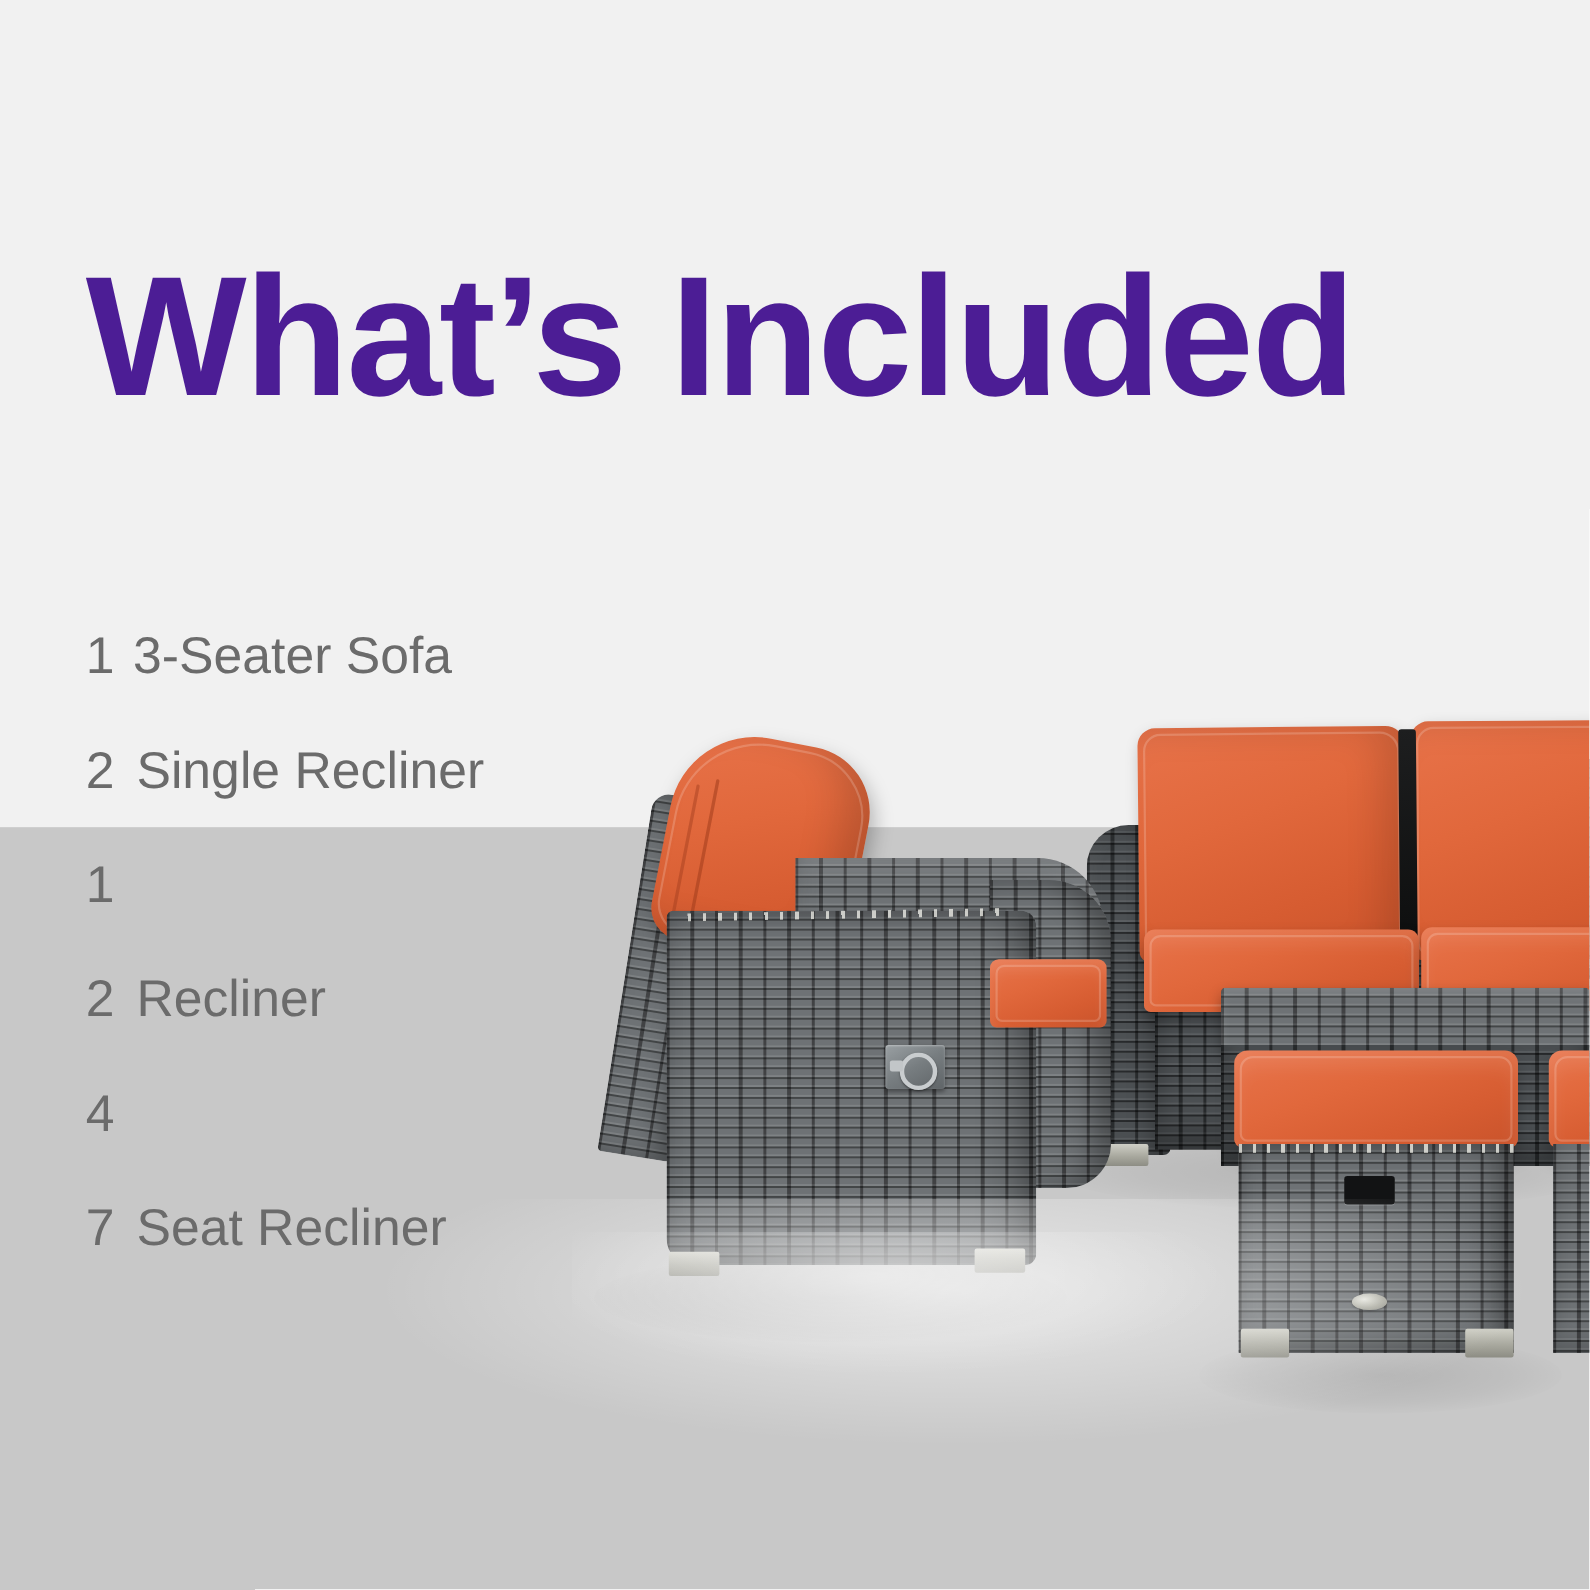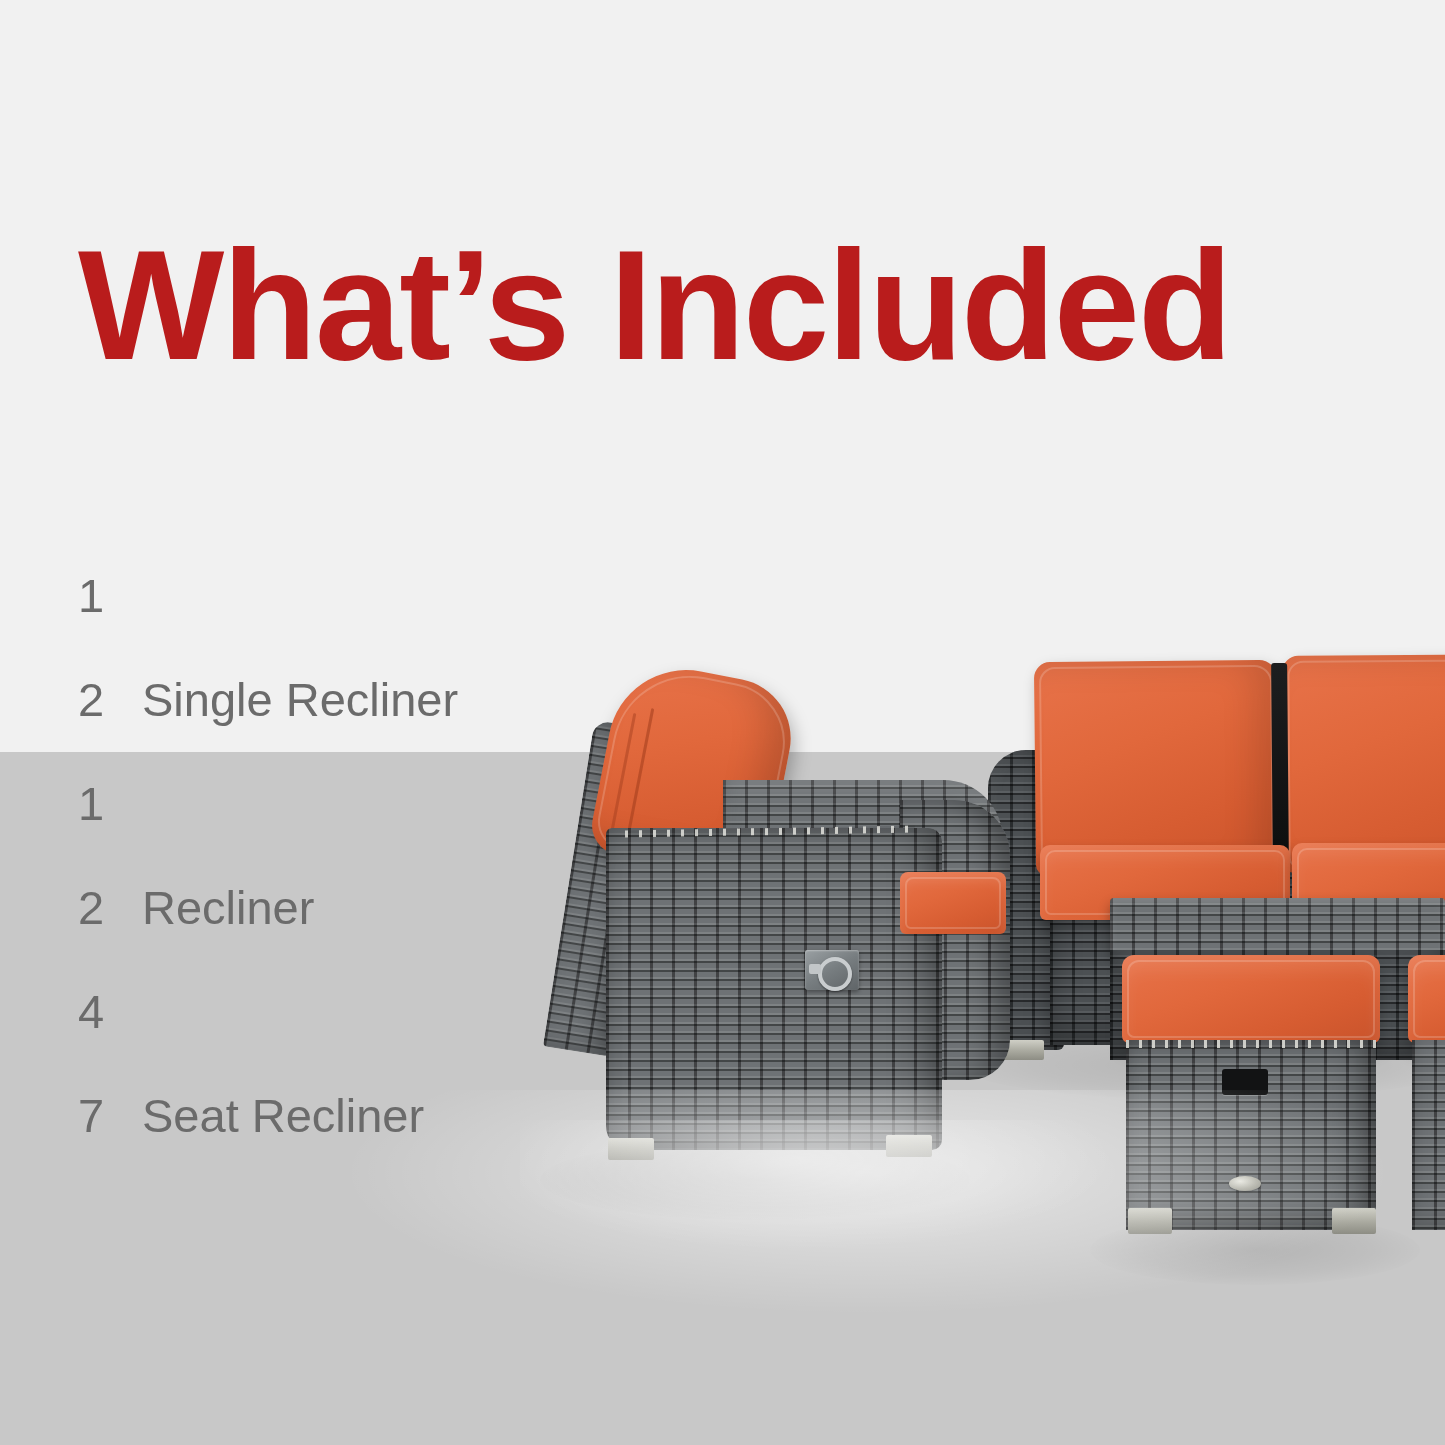--- a/index.html
+++ b/index.html
@@ -53,21 +53,21 @@
   }
 
   
   #headline {
     position: absolute;
     left: 78px;
     top: 228px;
     font-size: 155px;
     line-height: 1.0;
     font-weight: 700;
-    color: #b91c1c;
+    color: #4c1d95;
     letter-spacing: -2px;
     white-space: nowrap;
   }
 
   
   #included-list {
     position: absolute;
     left: 78px;
     top: 568px;
     width: 470px;
@@ -83,21 +83,21 @@
   }
   .list-qty {
     display: inline-block;
     width: 28px;
     text-align: left;
     flex: 0 0 auto;
   }
   .list-label {
     flex: 0 0 auto;
   }
-  .gap-wide  { margin-left: 36px; }
+  .gap-wide  { margin-left: 18px; }
   .gap-narrow{ margin-left: 15px; }
 
   
   #scene {
     position: absolute;
     left: 0; top: 0;
     width: 1445px; height: 1445px;
     pointer-events: none;
   }
   .piece { position: absolute; }
@@ -306,20 +306,21 @@
     <div class="floor-glow"></div>
     <div class="floor-glow2"></div>
   </div>
 
   <div id="headline">What’s Included</div>
 
   <div id="included-list">
 
     <div class="list-row">
       <span class="list-qty">1</span>
+      <span class="list-label gap-narrow">3-Seater Sofa</span>
     </div>
 
     <div class="list-row">
       <span class="list-qty">2</span>
       <span class="list-label gap-wide">Single Recliner</span>
     </div>
 
     <div class="list-row">
       <span class="list-qty">1</span>
     </div>

